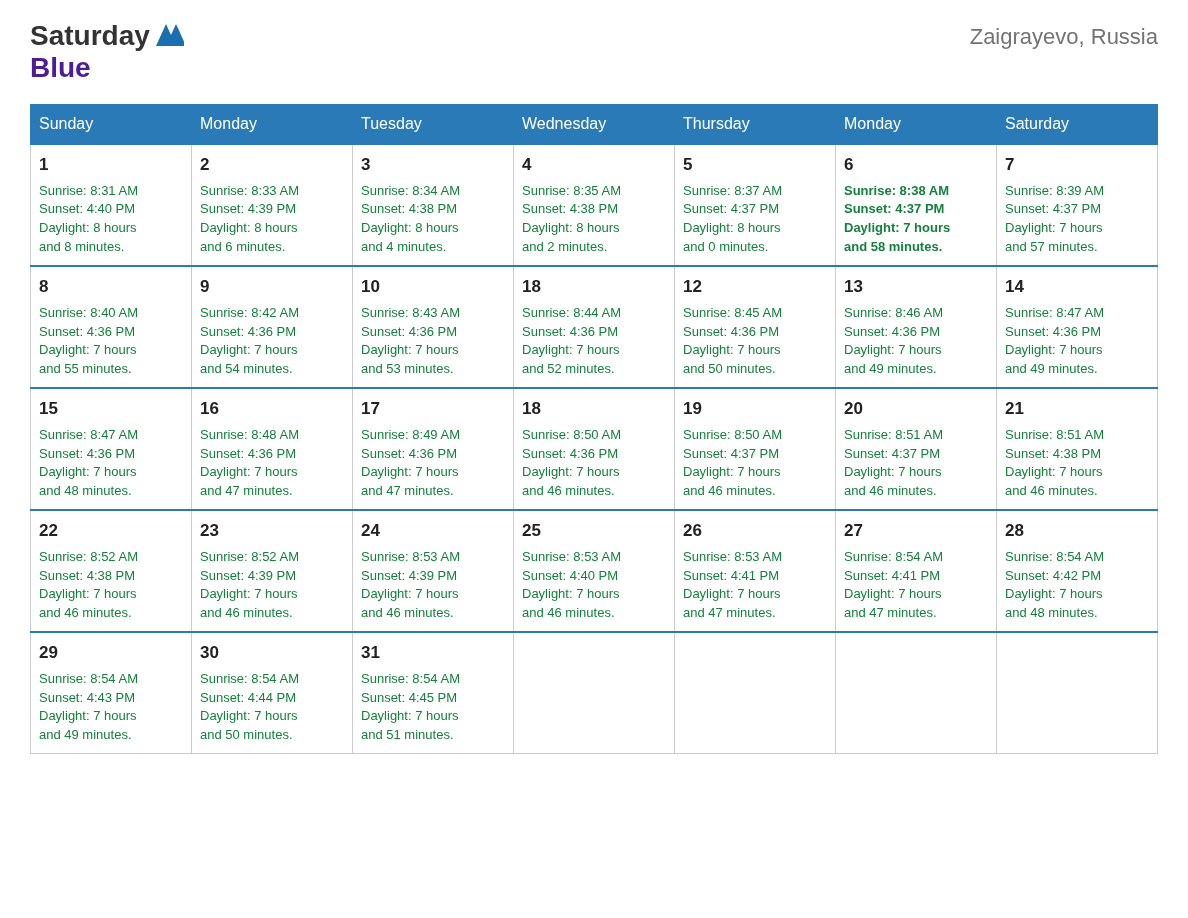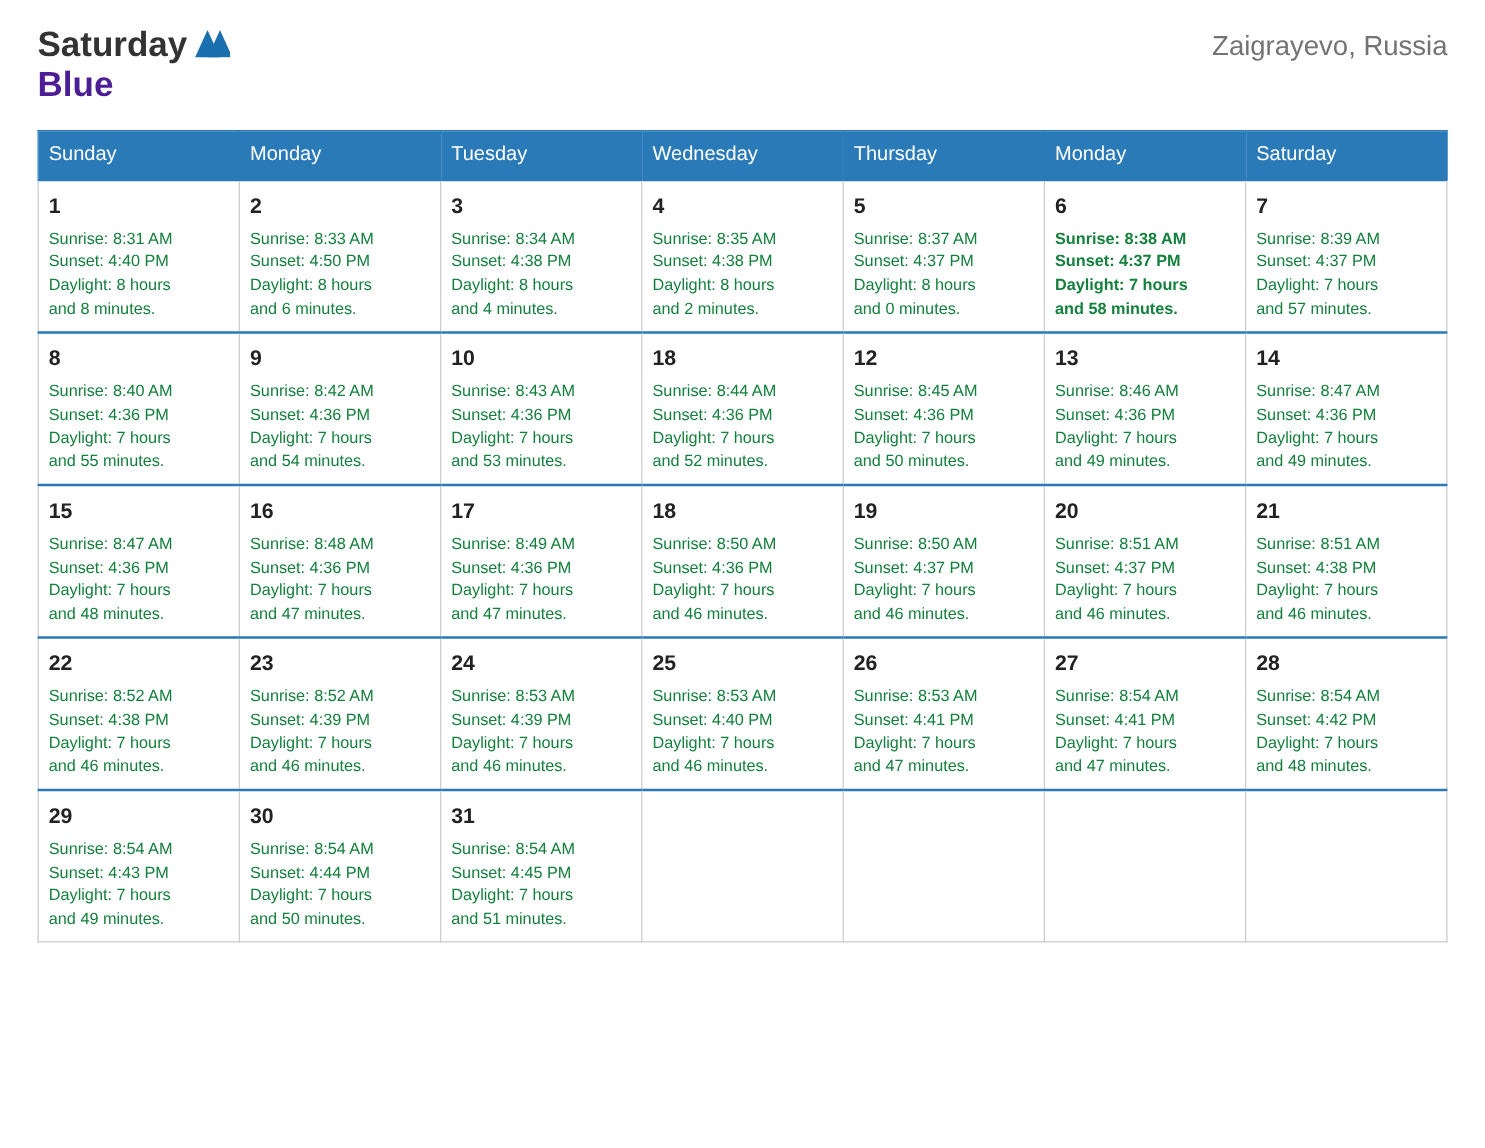--- a/index.html
+++ b/index.html
@@ -114,21 +114,21 @@
         <th>Saturday</th>
       </tr>
   </thead>
   <tbody id="calendar-body">
   <tr>
         <td><span class="day-number">1</span><span class="day-info" style="white-space: pre-line;">Sunrise: 8:31 AM
 Sunset: 4:40 PM
 Daylight: 8 hours
 and 8 minutes.</span></td>
         <td><span class="day-number">2</span><span class="day-info" style="white-space: pre-line;">Sunrise: 8:33 AM
-Sunset: 4:50 PM
+Sunset: 4:39 PM
 Daylight: 8 hours
 and 6 minutes.</span></td>
         <td><span class="day-number">3</span><span class="day-info" style="white-space: pre-line;">Sunrise: 8:34 AM
 Sunset: 4:38 PM
 Daylight: 8 hours
 and 4 minutes.</span></td>
         <td><span class="day-number">4</span><span class="day-info" style="white-space: pre-line;">Sunrise: 8:35 AM
 Sunset: 4:38 PM
 Daylight: 8 hours
 and 2 minutes.</span></td>

